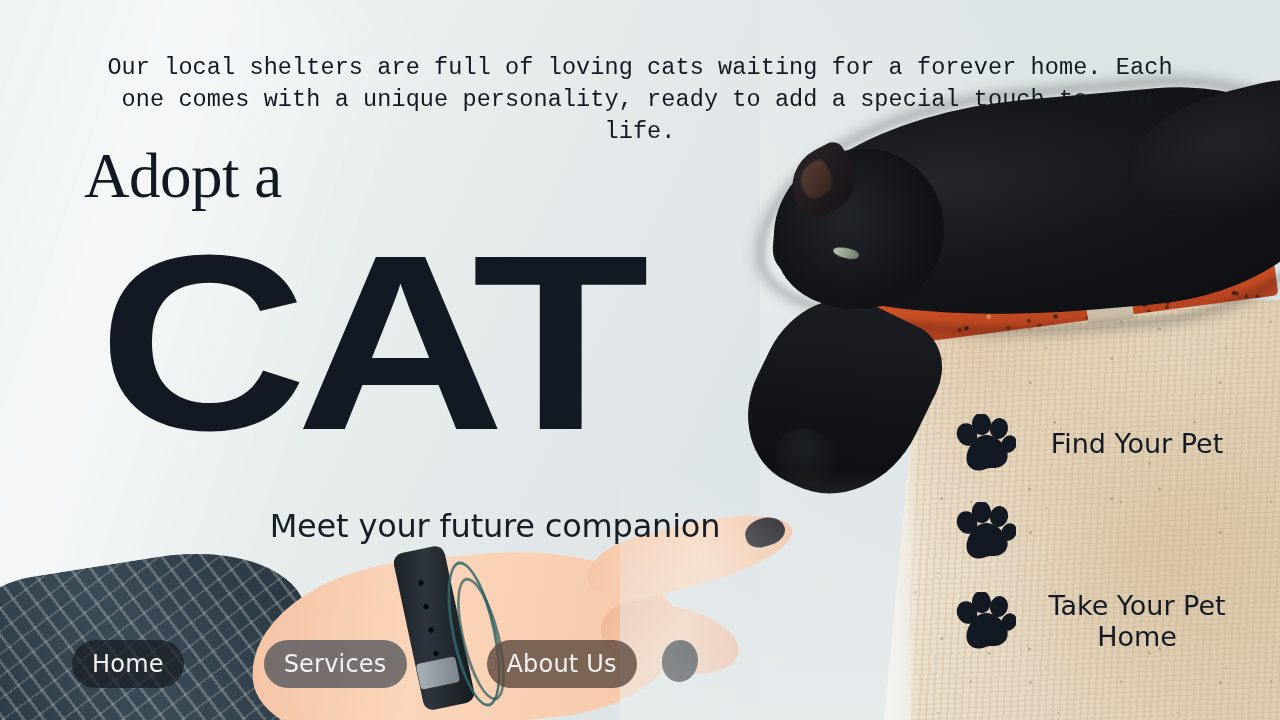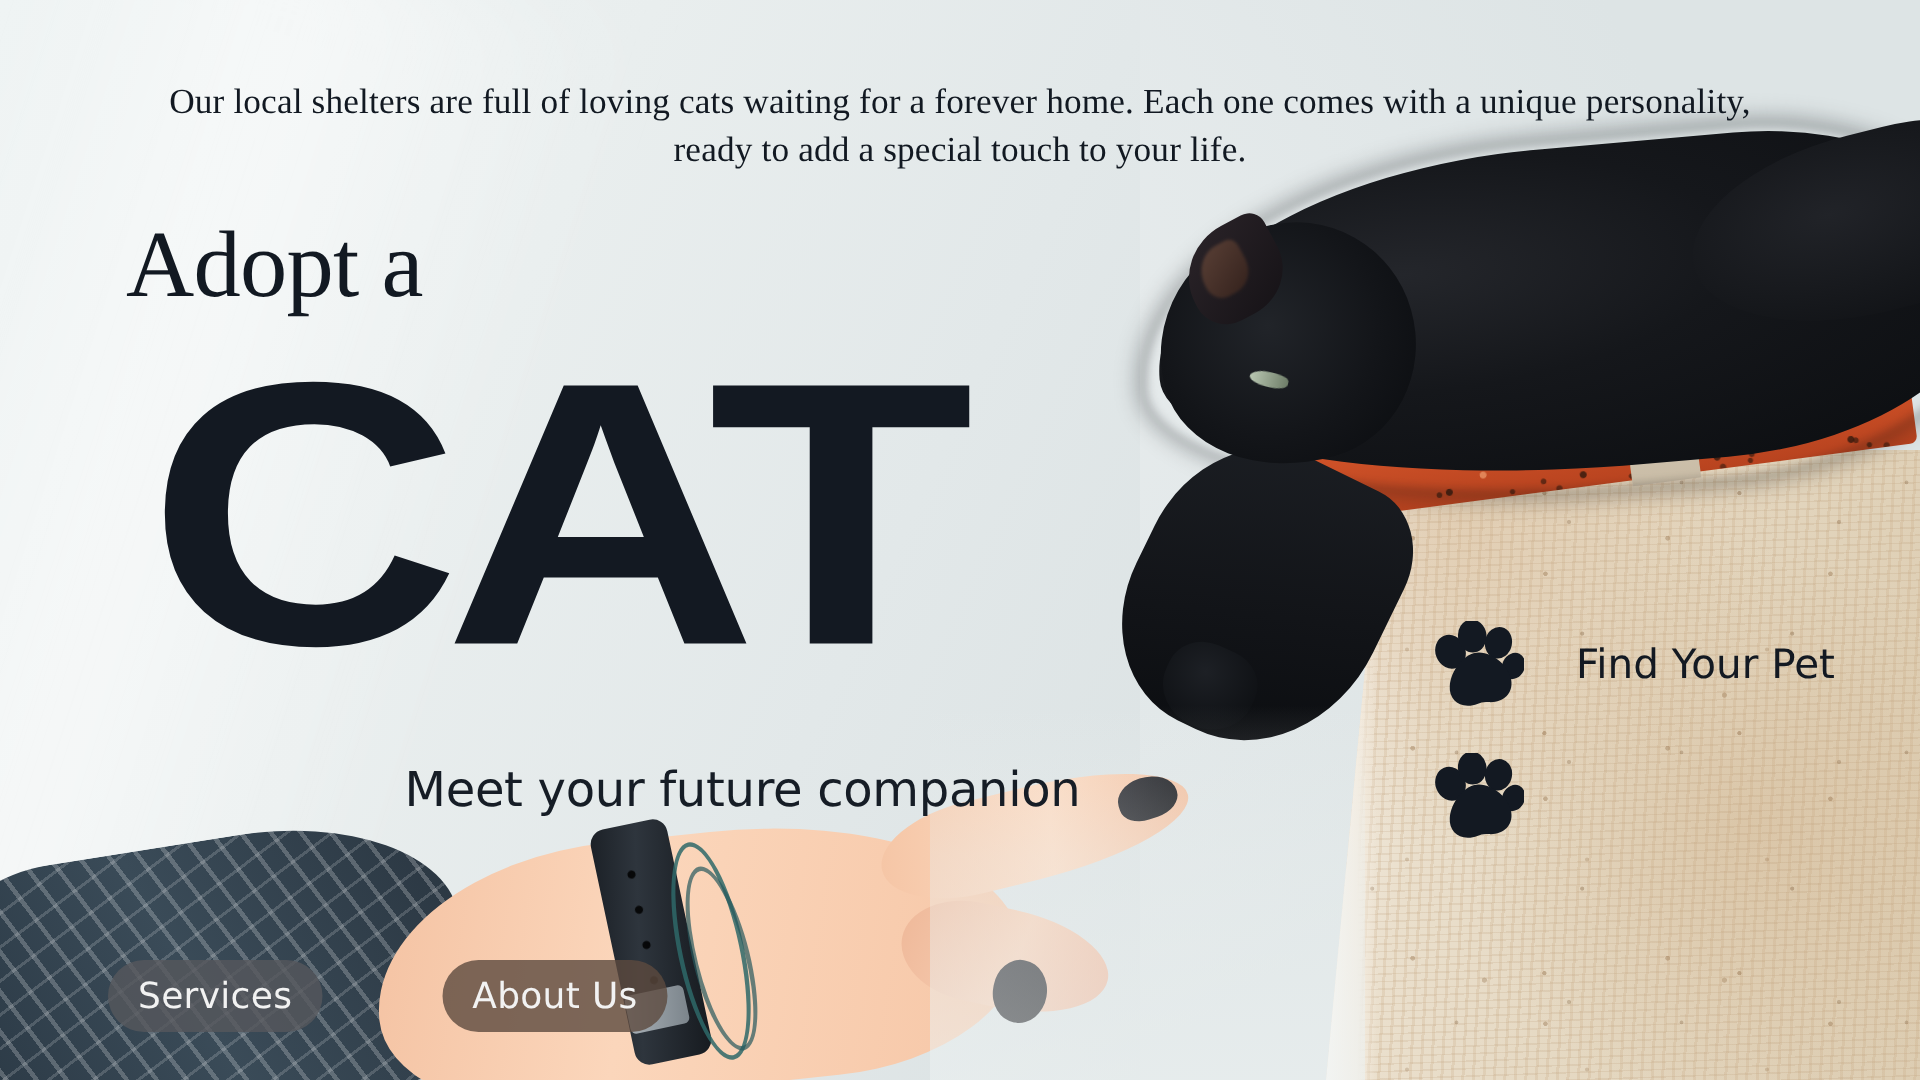--- a/index.html
+++ b/index.html
@@ -221,21 +221,21 @@
   .haze{
     position:absolute; left:620px; top:470px; width:290px; height:250px;
     background:linear-gradient(180deg, rgba(231,236,236,0) 0%, rgba(234,239,239,.35) 40%, rgba(236,241,241,.6) 100%);
   }
 
   
   .intro{
     position:absolute; left:88px; top:52px; width:1104px;
     text-align:center; color:#121922;
     font-size:23.5px; line-height:32px; letter-spacing:.1px;
-    font-family:Liberation Serif, serif;
+    font-family:Liberation Mono, monospace;
   }
   .adopt{
     position:absolute; left:84px; top:140px;
     font-size:63px; line-height:72px; color:#121922;
     font-weight:400; letter-spacing:-.5px;
     font-family:Liberation Serif, serif;
     text-align:right;
   }
   .cat-word{
     position:absolute; left:98px; top:218px;
@@ -323,20 +323,23 @@
 
     <div class="haze"></div>
   </div>
 
   <p class="intro">Our local shelters are full of loving cats waiting for a forever home. Each one comes with a unique personality, ready to add a special touch to your life.</p>
   <div class="adopt">Adopt a</div>
   <div class="cat-word">CAT</div>
   <div class="tagline">Meet your future companion</div>
 
   <nav class="nav">
+    <div class="pill pill-home">
+      <span>Home</span>
+    </div>
     <div class="pill pill-services">
       <span>Services</span>
     </div>
     <div class="pill pill-about">
       <span>About Us</span>
     </div>
   </nav>
 
   <ul class="features">
     <li class="feature">
@@ -359,15 +362,29 @@
           <g fill="#131922">
             <ellipse cx="13" cy="20.5" rx="10" ry="11.5" transform="rotate(-22 13 20.5)"></ellipse>
             <ellipse cx="27.5" cy="10" rx="9.5" ry="11" transform="rotate(-8 27.5 10)"></ellipse>
             <ellipse cx="45" cy="14.5" rx="9" ry="10.5" transform="rotate(12 45 14.5)"></ellipse>
             <ellipse cx="55" cy="30" rx="7.5" ry="9" transform="rotate(26 55 30)"></ellipse>
             <path d="M32 21c10 0 20 9.5 21.5 18.5C55 49 47 55 38 54c-5-.6-8 2.5-13.5 2.5C17 56.5 12 51 12.5 43.5 13.2 33 22 21 32 21z"></path>
           </g>
         </svg>
       </span>
     </li>
+    <li class="feature">
+      <span class="paw">
+        <svg viewBox="0 0 62 58" width="62" height="58" aria-hidden="true">
+          <g fill="#131922">
+            <ellipse cx="13" cy="20.5" rx="10" ry="11.5" transform="rotate(-22 13 20.5)"></ellipse>
+            <ellipse cx="27.5" cy="10" rx="9.5" ry="11" transform="rotate(-8 27.5 10)"></ellipse>
+            <ellipse cx="45" cy="14.5" rx="9" ry="10.5" transform="rotate(12 45 14.5)"></ellipse>
+            <ellipse cx="55" cy="30" rx="7.5" ry="9" transform="rotate(26 55 30)"></ellipse>
+            <path d="M32 21c10 0 20 9.5 21.5 18.5C55 49 47 55 38 54c-5-.6-8 2.5-13.5 2.5C17 56.5 12 51 12.5 43.5 13.2 33 22 21 32 21z"></path>
+          </g>
+        </svg>
+      </span>
+      <span class="feature-label">Take Your Pet Home</span>
+    </li>
   </ul>
 
 </div>
 
 </body></html>

